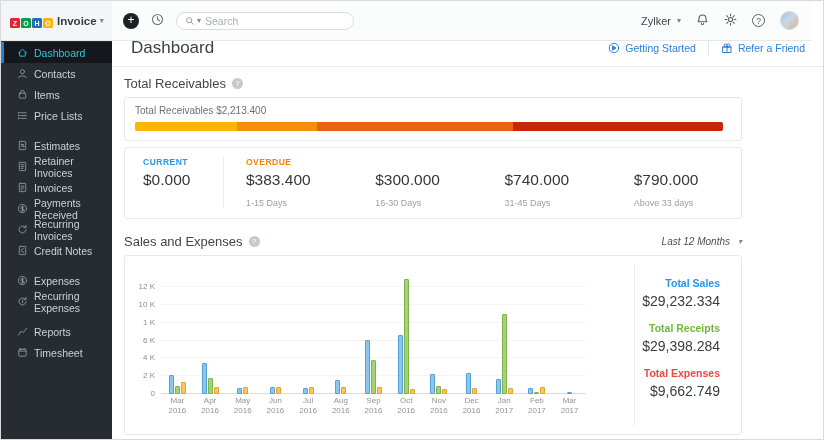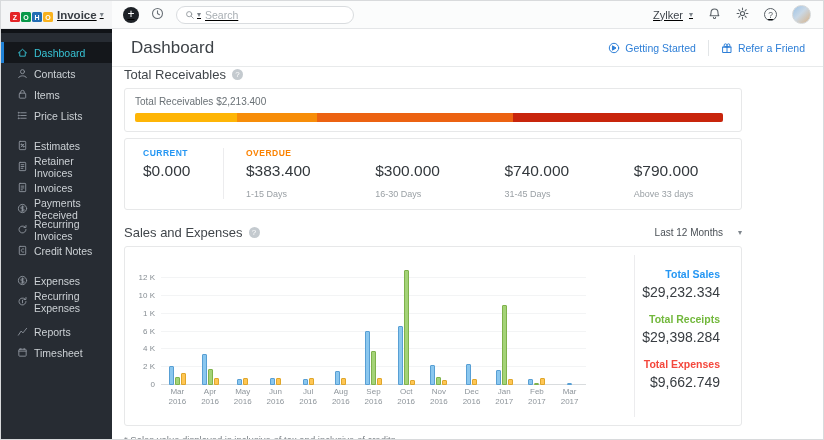--- a/index.html
+++ b/index.html
@@ -1,21 +1,21 @@
 <!DOCTYPE html>
 <html><head>
 <meta charset="utf-8">
 <style>
   * { box-sizing: border-box; margin: 0; padding: 0; }
   html,body { width:824px; height:440px; overflow:hidden; }
   body { font-family:"Liberation Sans", sans-serif; background:#fff; position:relative; }
   .app { position:absolute; inset:0; border:1px solid #d8dadc; overflow:hidden; background:#fff; }
 
   
-  .topbar { position:absolute; top:0; left:0; right:0; height:28px; background:#fbfcfc; border-bottom:1px solid #e4e6e8; display:flex; align-items:center; z-index:6;text-decoration:underline; }
+  .topbar { position:absolute; top:0; left:0; right:12px; height:40px; background:#fbfcfc; border-bottom:1px solid #e4e6e8; display:flex; align-items:center; z-index:6; }
   .brand-area { width:111px; height:100%; background:#f4f5f6; display:flex; align-items:center; padding-left:9px; flex:none; cursor:pointer; }
   .tile { width:10px; height:10px; border-radius:1.5px; color:#fff; font-size:7px; font-weight:bold; display:inline-flex; align-items:center; justify-content:center; margin-right:1px; }
   .brand-product { margin-left:3px; font-size:11.5px; font-weight:bold; color:#393e44; }
   .caret { font-size:8px; color:#7e858c; margin-left:3px; }
   .plus-btn { width:16px; height:16px; border-radius:50%; background:#1d2126; color:#fff; font-size:12px; line-height:14px; text-align:center; margin-left:11px; cursor:pointer; flex:none; }
   .hist-btn { margin-left:12px; color:#6a7177; display:flex; cursor:pointer; }
   .search-box { margin-left:12px; width:178px; height:18px; border:1px solid #d9dcdf; border-radius:10px; background:#fff; display:flex; align-items:center; padding:0 8px; }
   .search-box .sicn { color:#8a9096; display:flex; }
   .search-box .caret { margin:0 4px 0 2px; }
   .search-input { border:none; outline:none; flex:1; font-size:10.5px; color:#444; background:transparent; font-family:"Liberation Sans",sans-serif; }
@@ -38,24 +38,24 @@
   
   .main { position:absolute; top:28px; left:111px; right:0; bottom:0; background:#fff; overflow:hidden; }
   .main-header { height:38px; border-bottom:1px solid #e8eaeb; display:flex; align-items:center; padding:0 18px 0 19px; }
   .page-title { font-size:17px; color:#3d4247; font-weight:normal; }
   .header-links { margin-left:auto; display:flex; align-items:center; }
   .hlink { color:#2e7fd7; font-size:10.5px; display:flex; align-items:center; gap:5px; cursor:pointer; white-space:nowrap; }
   .hlink .icn { display:flex; }
   .hsep { width:1px; height:16px; background:#e2e5e7; margin:0 12px; }
 
   .content { margin-left:12px; width:618px; }
-  .sect-head { display:flex; align-items:center; }
+  .sect-head { margin-top:9px; display:flex; align-items:center; }
   .sect-title { font-size:13px; color:#41464b; }
   .help-circle { width:11px; height:11px; border-radius:50%; background:#c4cacf; color:#fff; font-size:8px; display:inline-flex; align-items:center; justify-content:center; margin-left:6px; cursor:pointer; }
-  .range-select { margin-left:auto; font-size:10px; color:#4a5056; display:flex; align-items:center; gap:12px; cursor:pointer; }
+  .range-select { margin-left:auto; font-size:10px; color:#4a5056; display:flex; align-items:center; gap:5px; cursor:pointer;font-style:italic; }
 
   .card { border:1px solid #e7e8e9; border-radius:3px; background:#fff; }
   .recv-card { margin-top:6px; padding:7px 18px 9px 10px; }
   .recv-label { font-size:10px; color:#697075; }
   .recv-bar { height:9px; margin-top:6px; display:flex; border-radius:2px; overflow:hidden; background:#f2f2f2; }
   .recv-seg { height:100%; }
 
   .buckets-card { margin-top:6px; display:flex; padding:9px 0 10px 0; }
   .bucket { padding-left:22px; flex:1; }
   .bucket.first { flex:none; width:99px; padding-left:18px; border-right:1px solid #ececee; }

